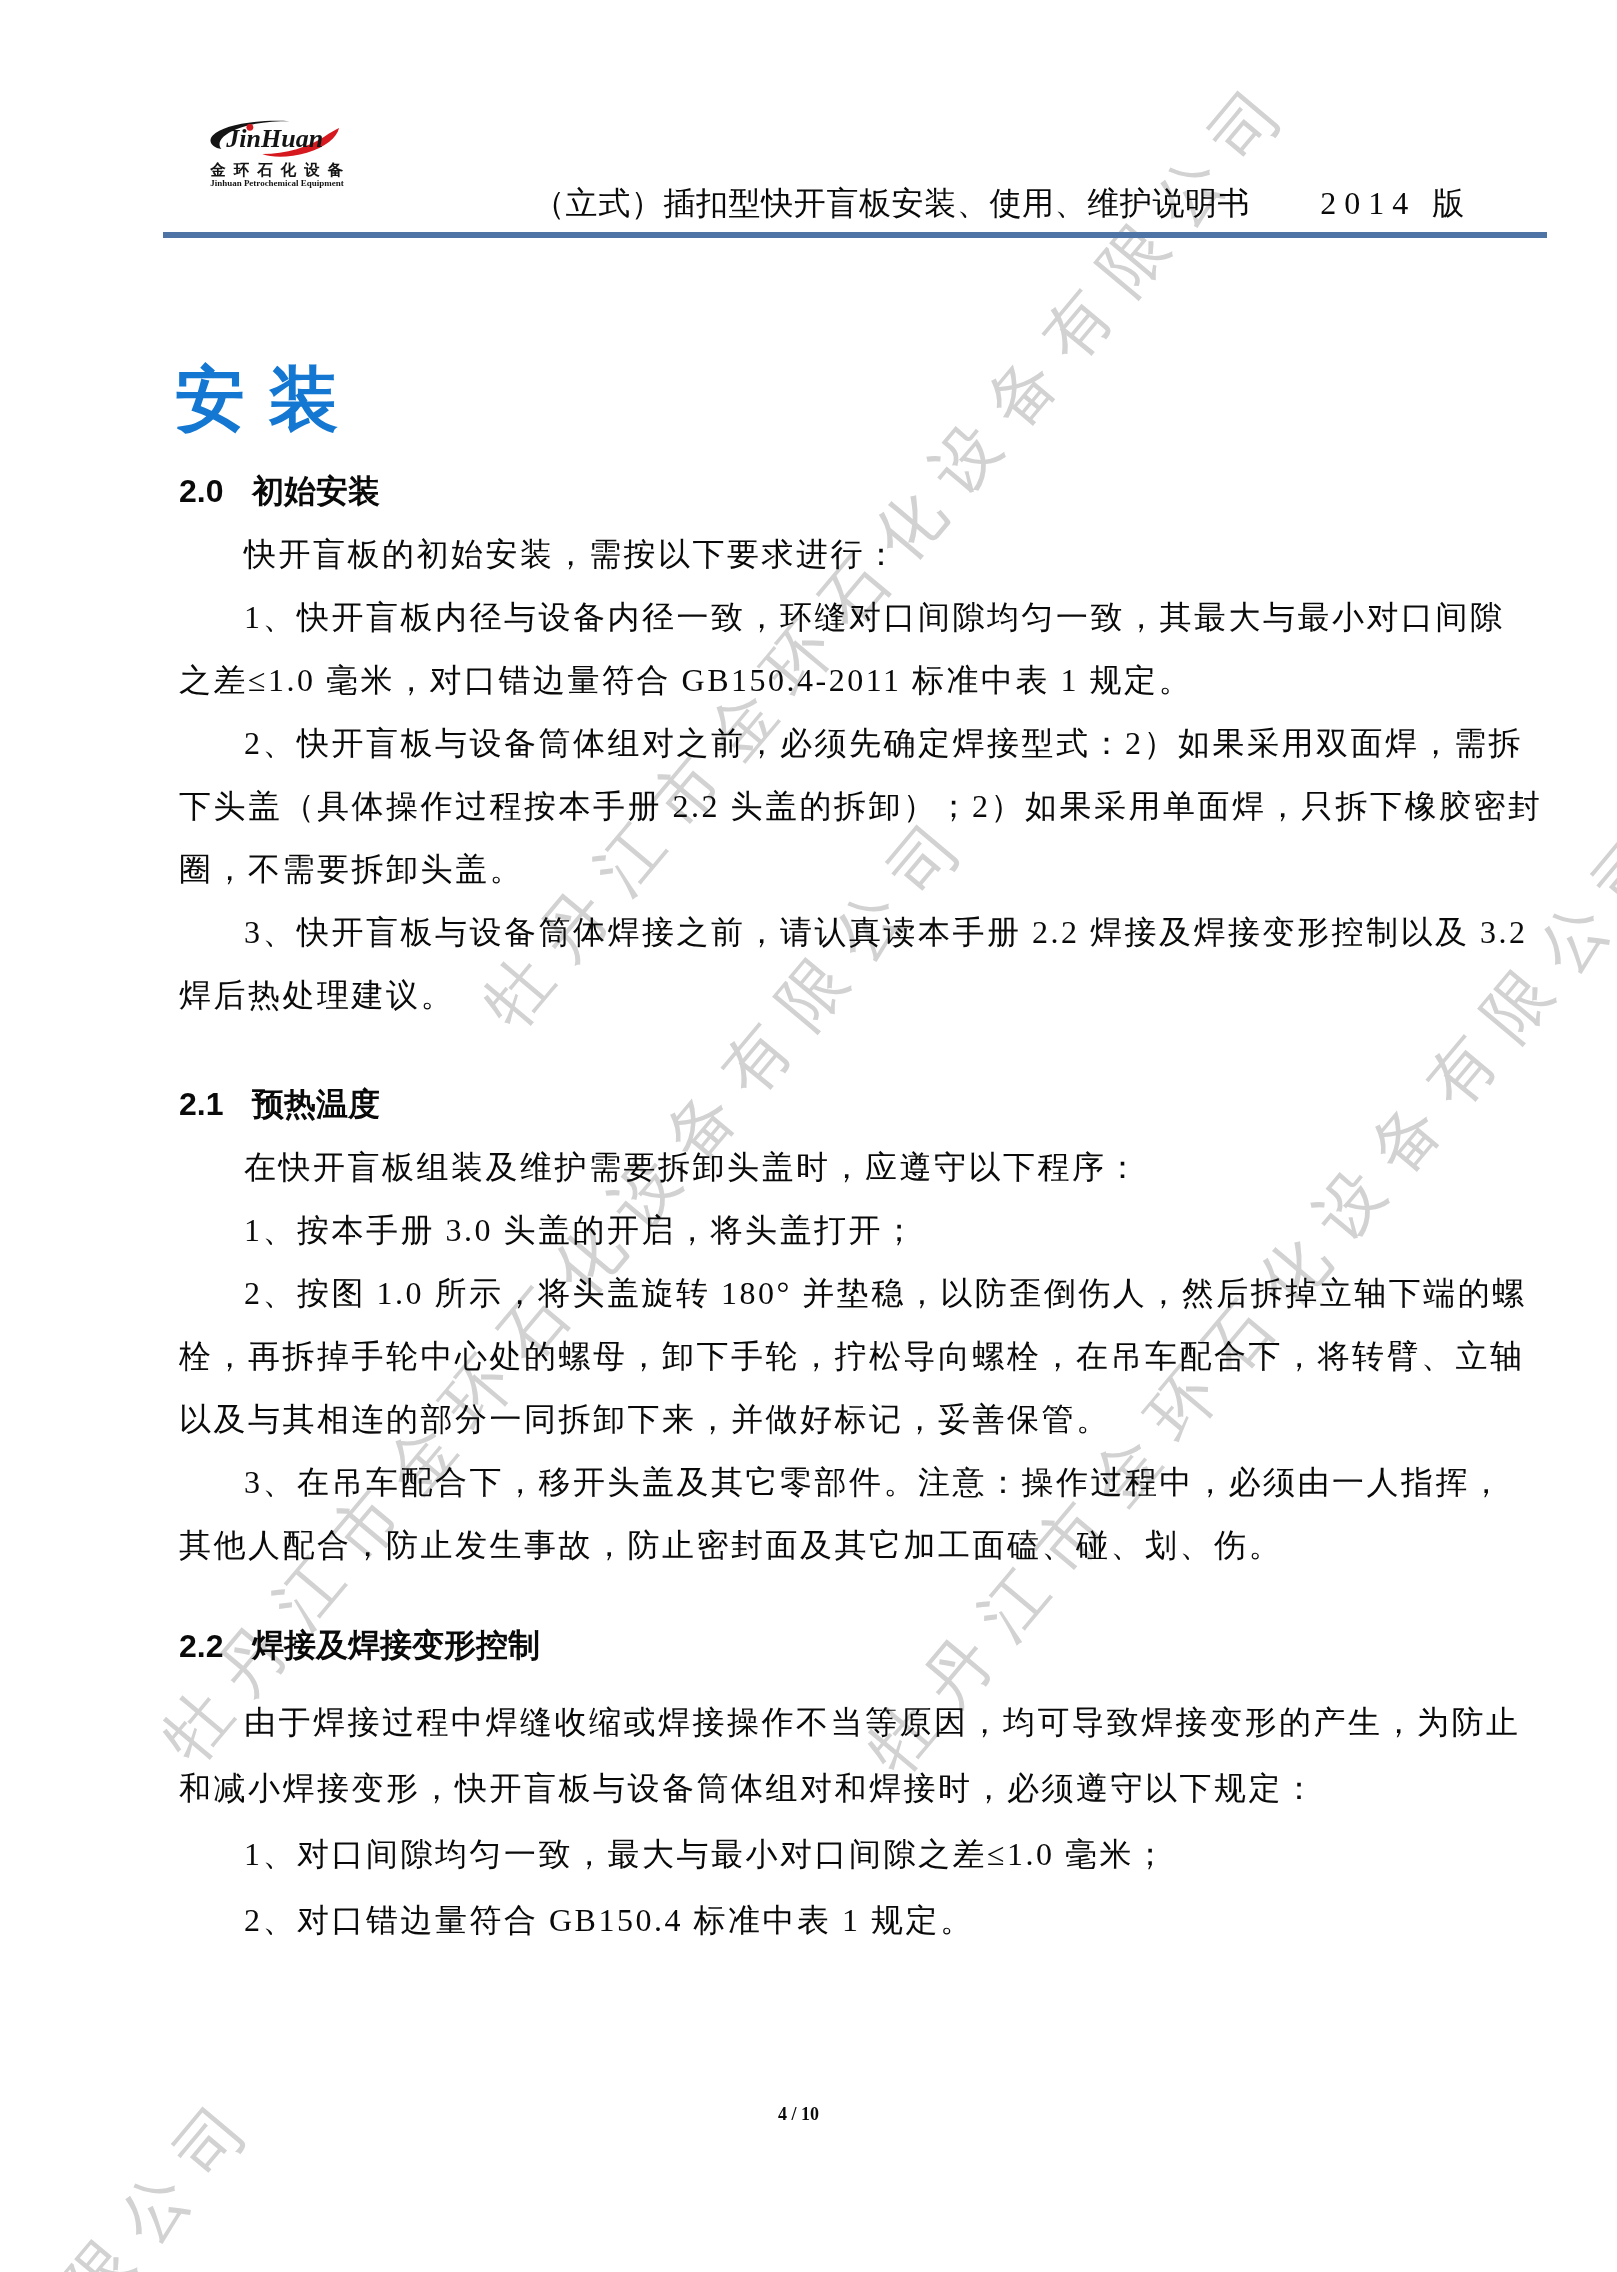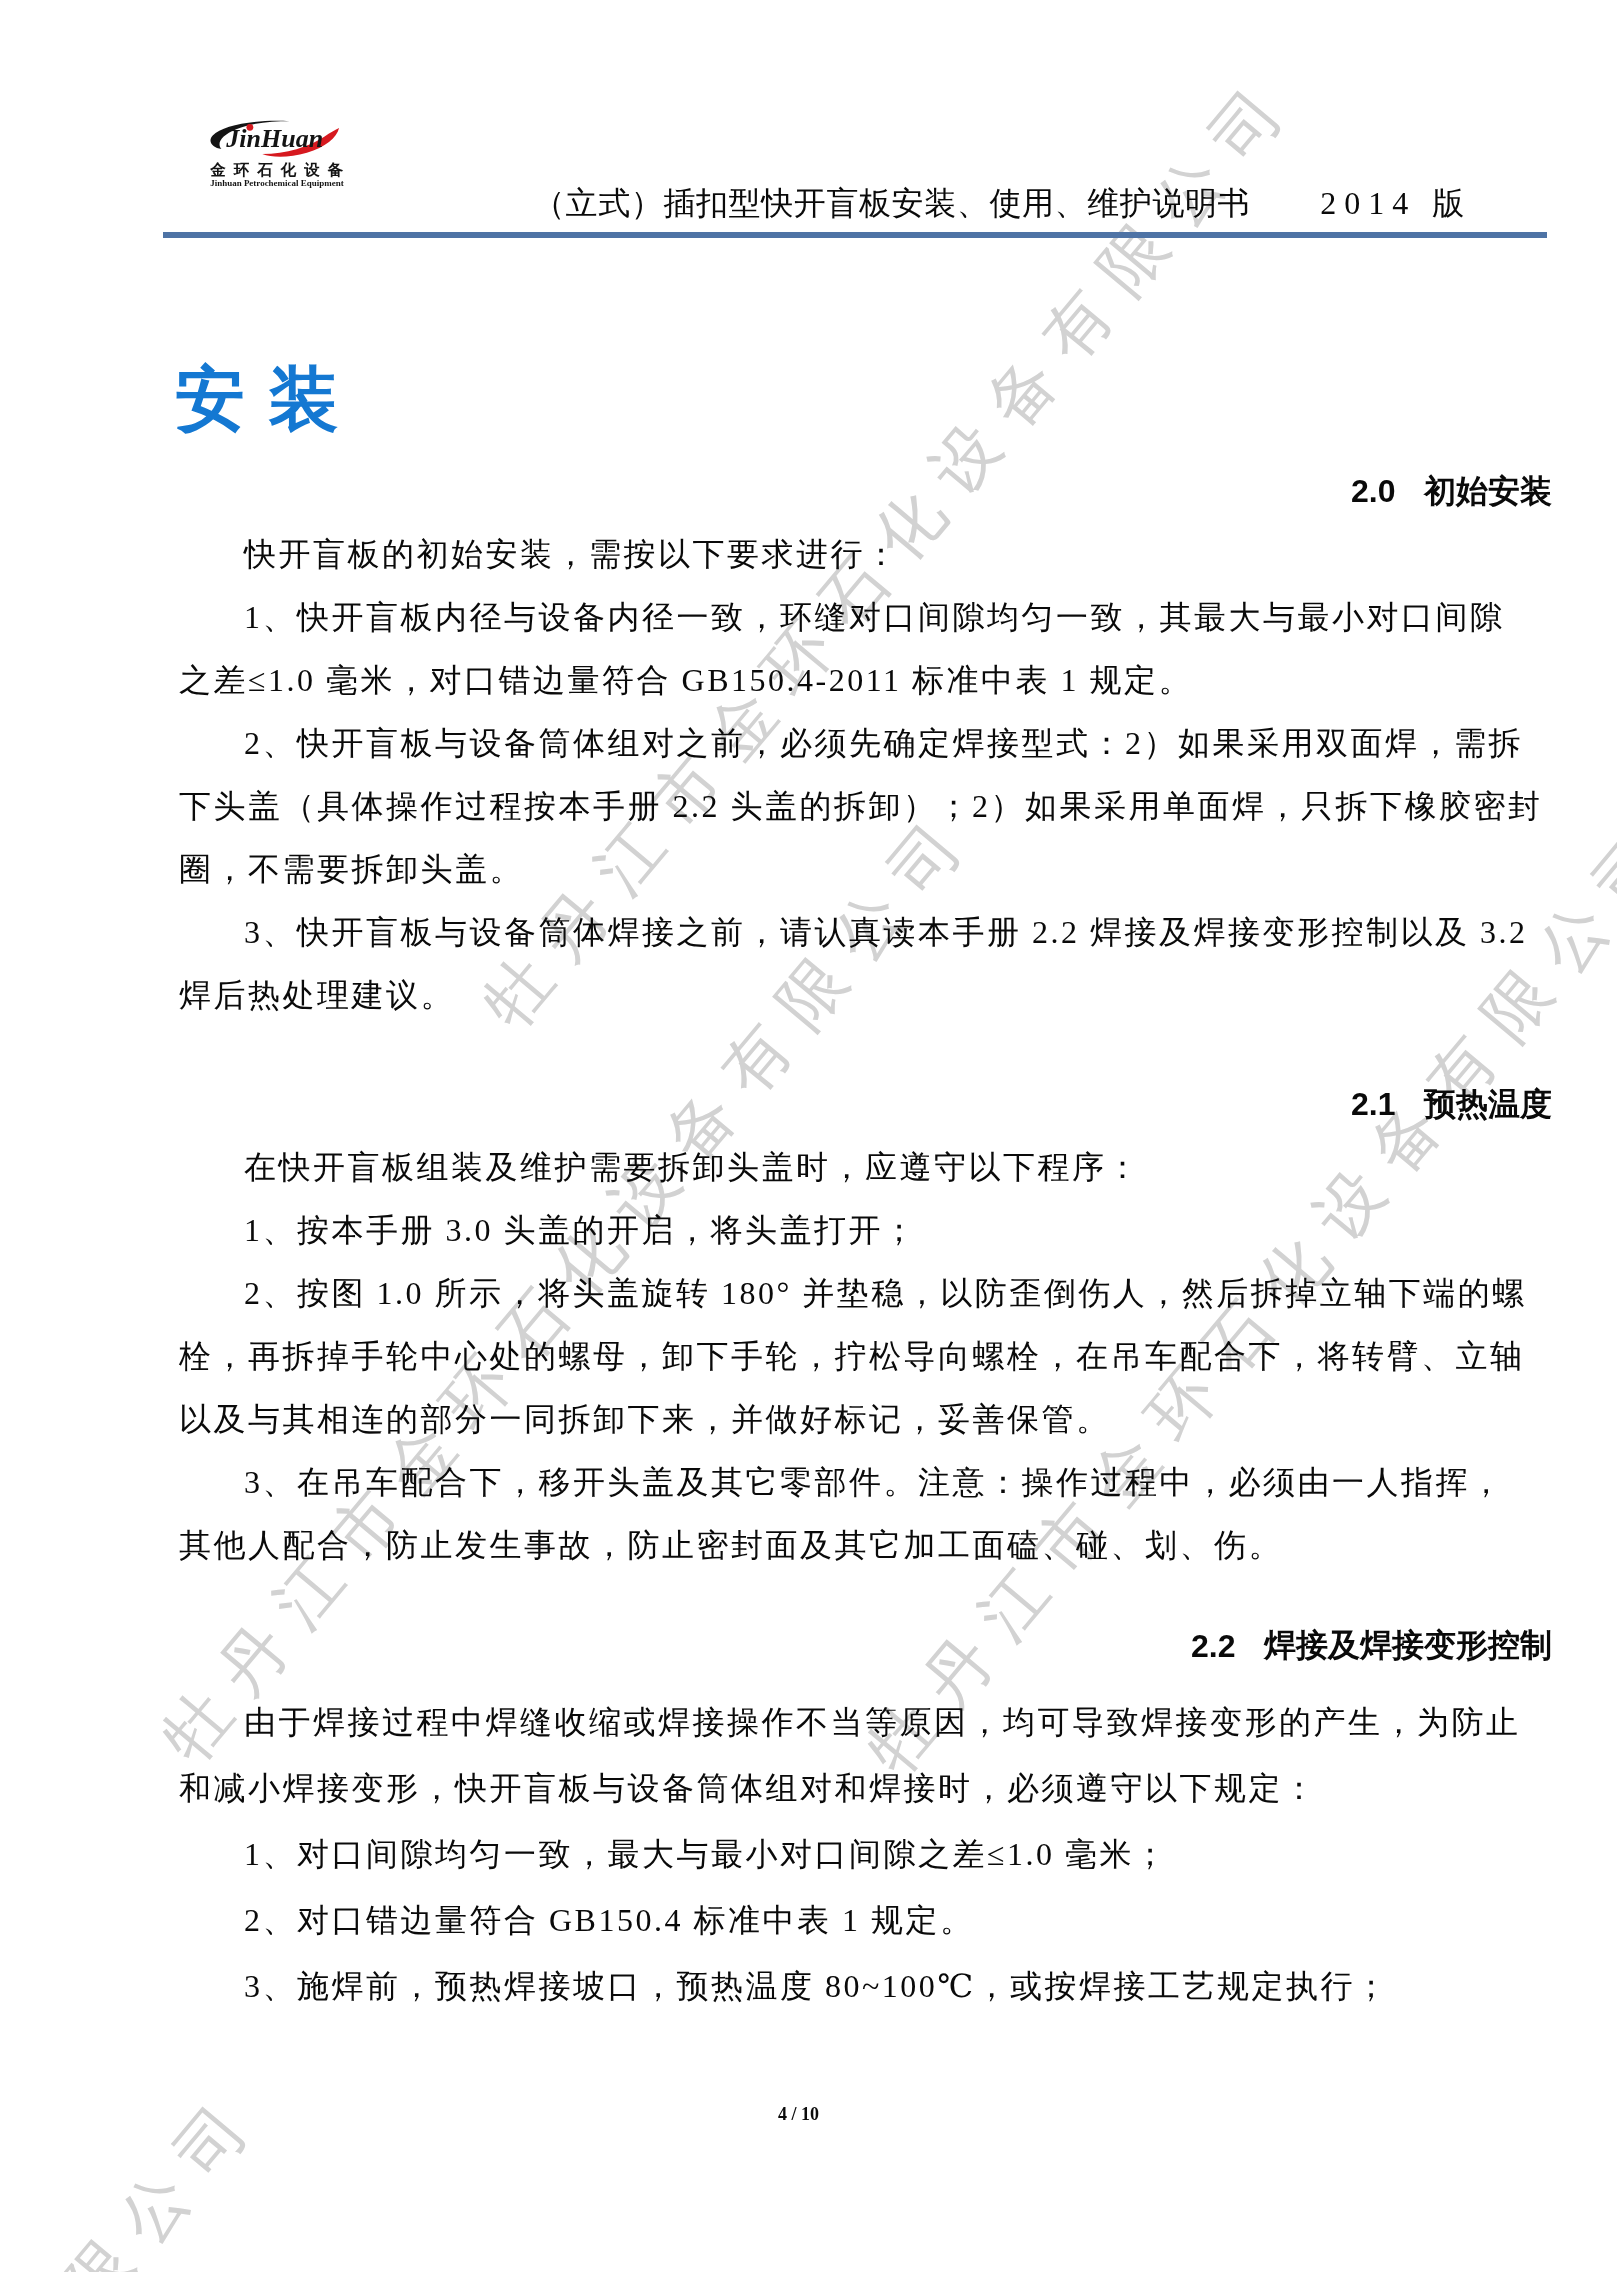--- a/index.html
+++ b/index.html
@@ -54,21 +54,21 @@
   
   .content{
     position:absolute;left:179px;top:0;width:1373px;height:2273px;
     z-index:2;
   }
   .section{position:absolute;left:0;width:100%;}
   .sec-heading{
     font-family:"Liberation Sans","DejaVu Sans",sans-serif;
     font-weight:bold;
     font-size:32px;
-    display:flex;align-items:center;justify-content:flex-end;
+    display:flex;align-items:center;
   }
   .sec-num{display:inline-block;width:73px;}
   .line{
     font-size:32px;
     letter-spacing:2.5px;
     display:flex;align-items:center;
     white-space:nowrap;
   }
   .indent{padding-left:65px;}
   .first-gap{margin-top:11.2px;}
@@ -138,20 +138,19 @@
       </div>
       <div class="section" style="top: 1613px;">
         <div class="sec-heading" style="height: 66px;">
           <span class="sec-num">2.2</span>
           <span>焊接及焊接变形控制</span>
         </div>
         <div class="line indent first-gap" style="height: 66px;">由于焊接过程中焊缝收缩或焊接操作不当等原因，均可导致焊接变形的产生，为防止</div>
         <div class="line" style="height: 66px;">和减小焊接变形，快开盲板与设备筒体组对和焊接时，必须遵守以下规定：</div>
         <div class="line indent" style="height: 66px; text-align: right;">1、对口间隙均匀一致，最大与最小对口间隙之差≤1.0 毫米；</div>
         <div class="line indent" style="height: 66px;">2、对口错边量符合 GB150.4 标准中表 1 规定。</div>
-        <div class="line indent" style="height: 66px;">3、施焊前，预热焊接坡口，预热温度 80~100℃，或按焊接工艺规定执行；</div>
       </div>
     </div>
 
   <div class="footer">4 / 10</div>
 
 </div>
 
 
 </body></html>

